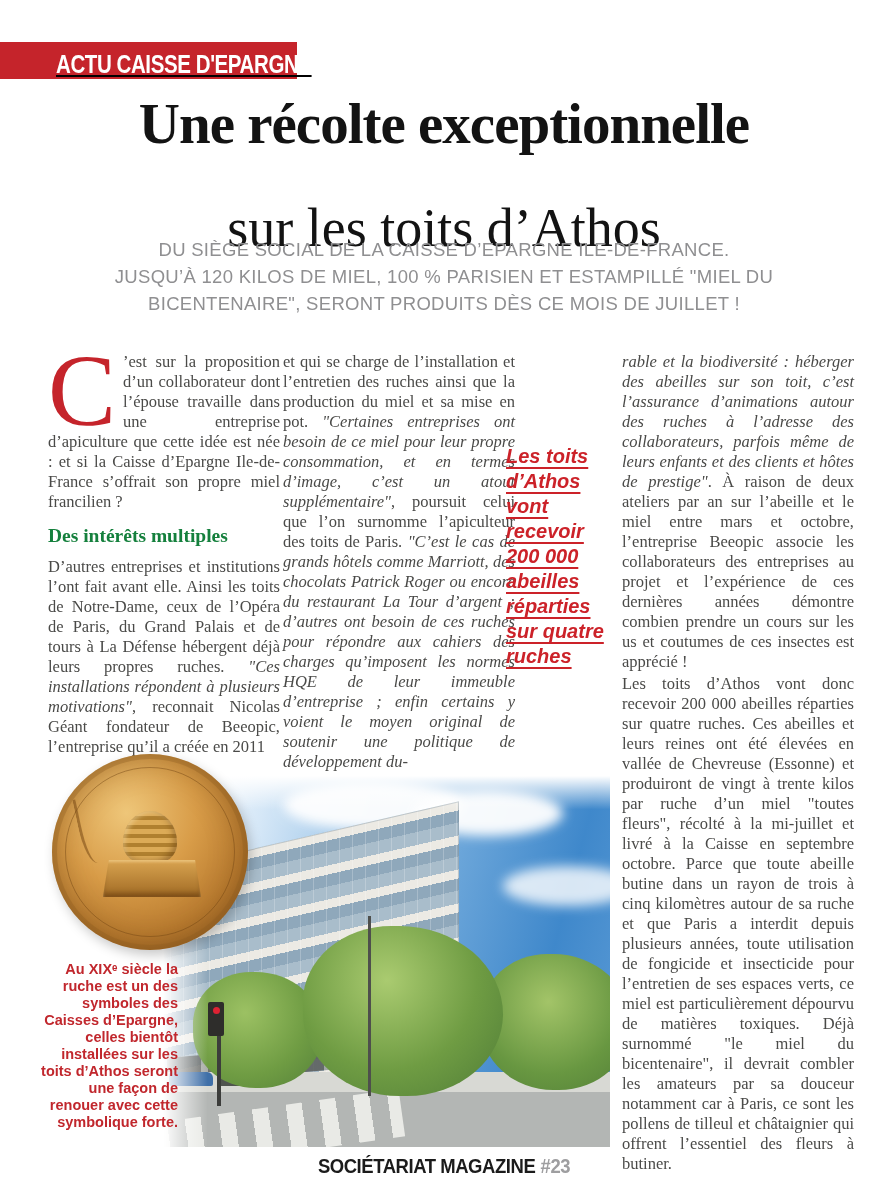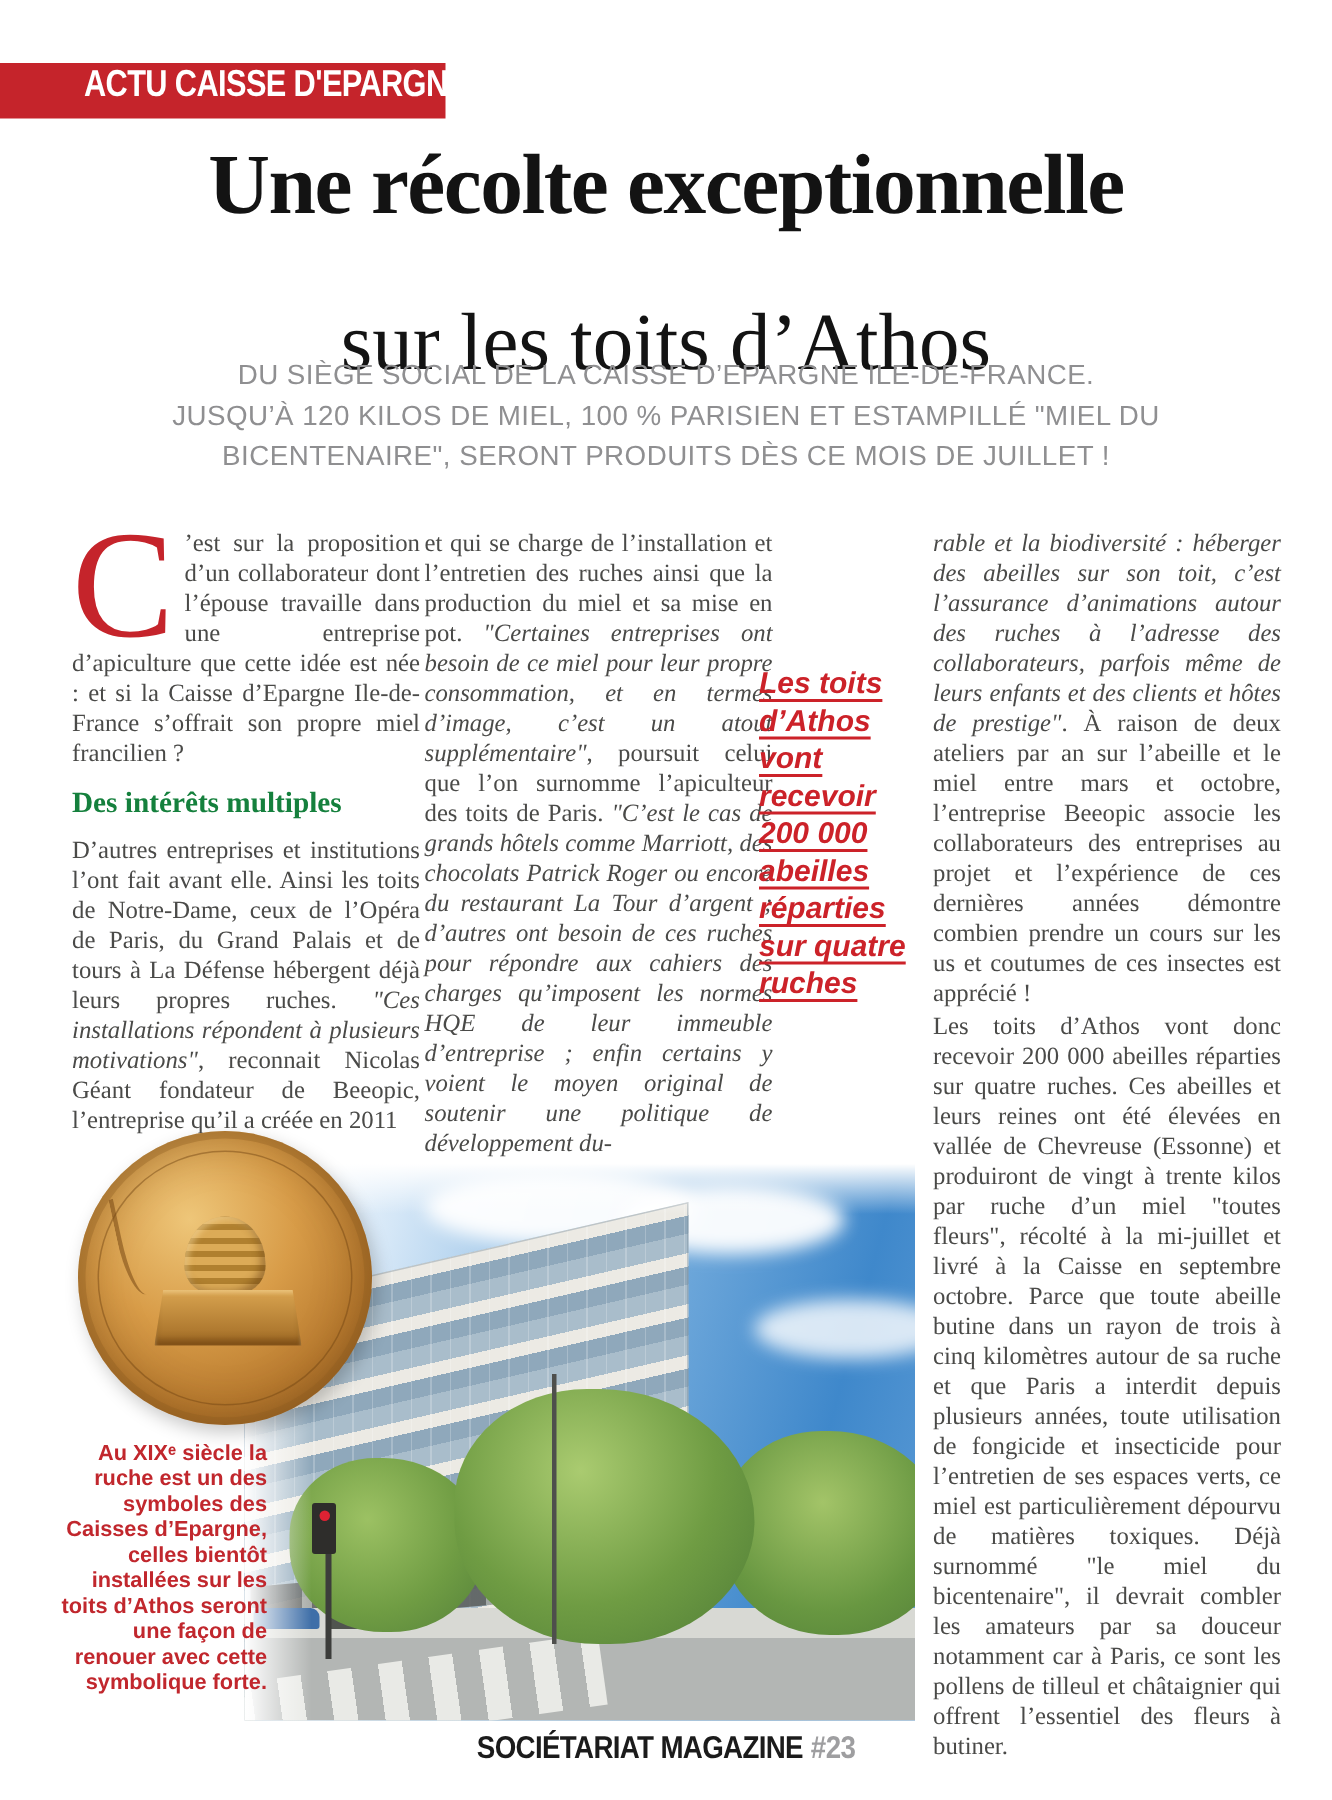--- a/index.html
+++ b/index.html
@@ -8,21 +8,21 @@
   }
   *{margin:0;padding:0;box-sizing:border-box;}
   html,body{width:888px;height:1200px;}
   body{
     position:relative;background:#ffffff;overflow:hidden;
     font-family:"Liberation Serif",serif;
   }
   
   .banner{
     position:absolute;left:0;top:42px;width:297px;height:37px;
-    background:var(--accent);display:flex;align-items:flex-start;
+    background:var(--accent);display:flex;align-items:flex-end;text-decoration:underline;
   }
   .banner-label{
     color:#fff;font-family:"Liberation Sans",sans-serif;font-weight:700;
     font-size:25px;letter-spacing:-.5px;white-space:nowrap;
     transform:scaleX(.82);transform-origin:left center;margin-left:56px;
   }
   
   .headline{position:absolute;left:0;top:94px;width:888px;text-align:center;color:#131313;}
   .headline .l1{font-size:57px;font-weight:700;letter-spacing:-1px;line-height:60px;}
   .headline .l2{font-size:54px;font-weight:400;letter-spacing:0;line-height:58px;margin-top:45px;}

